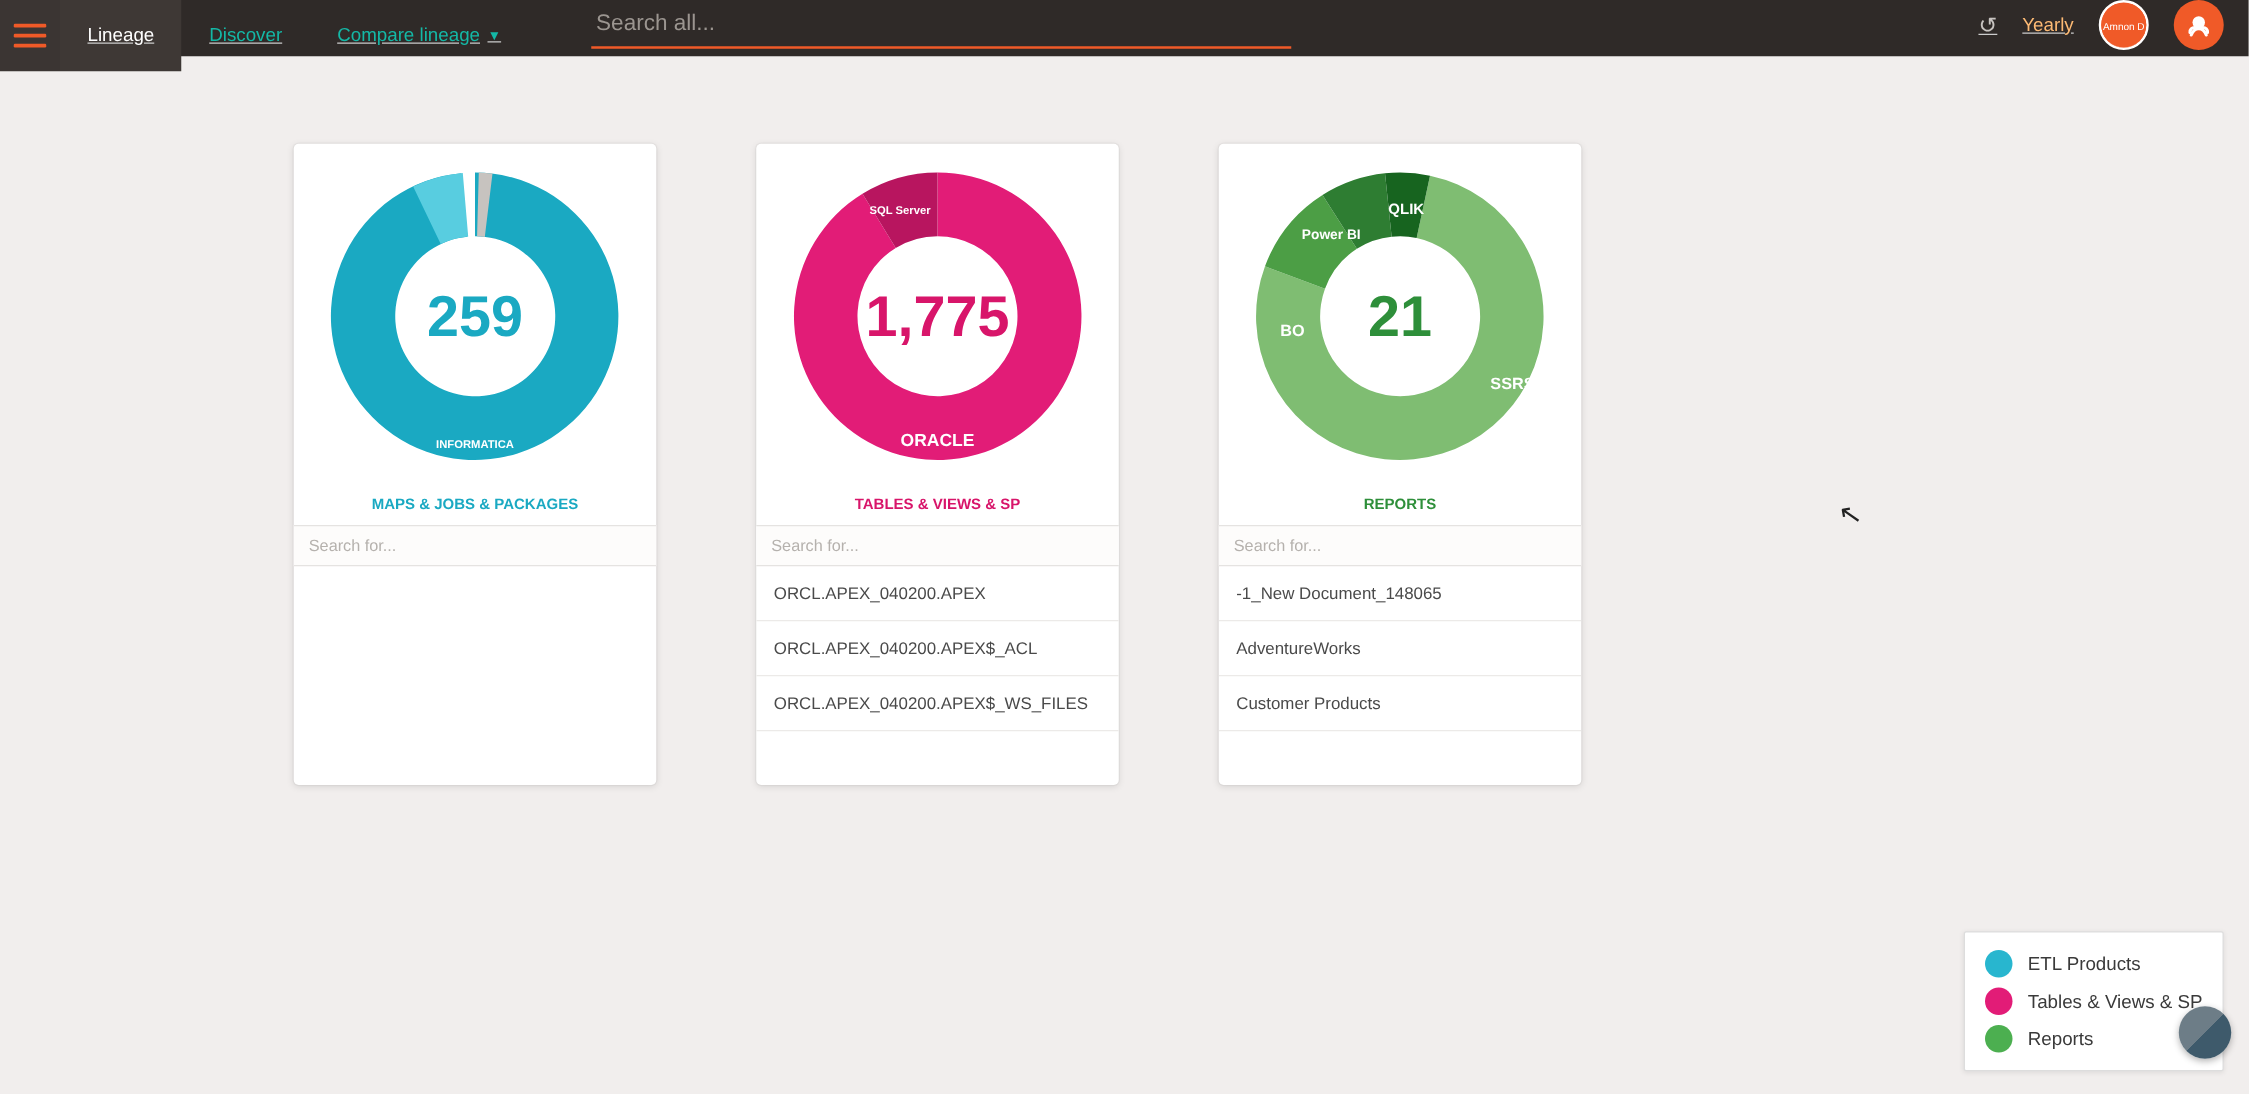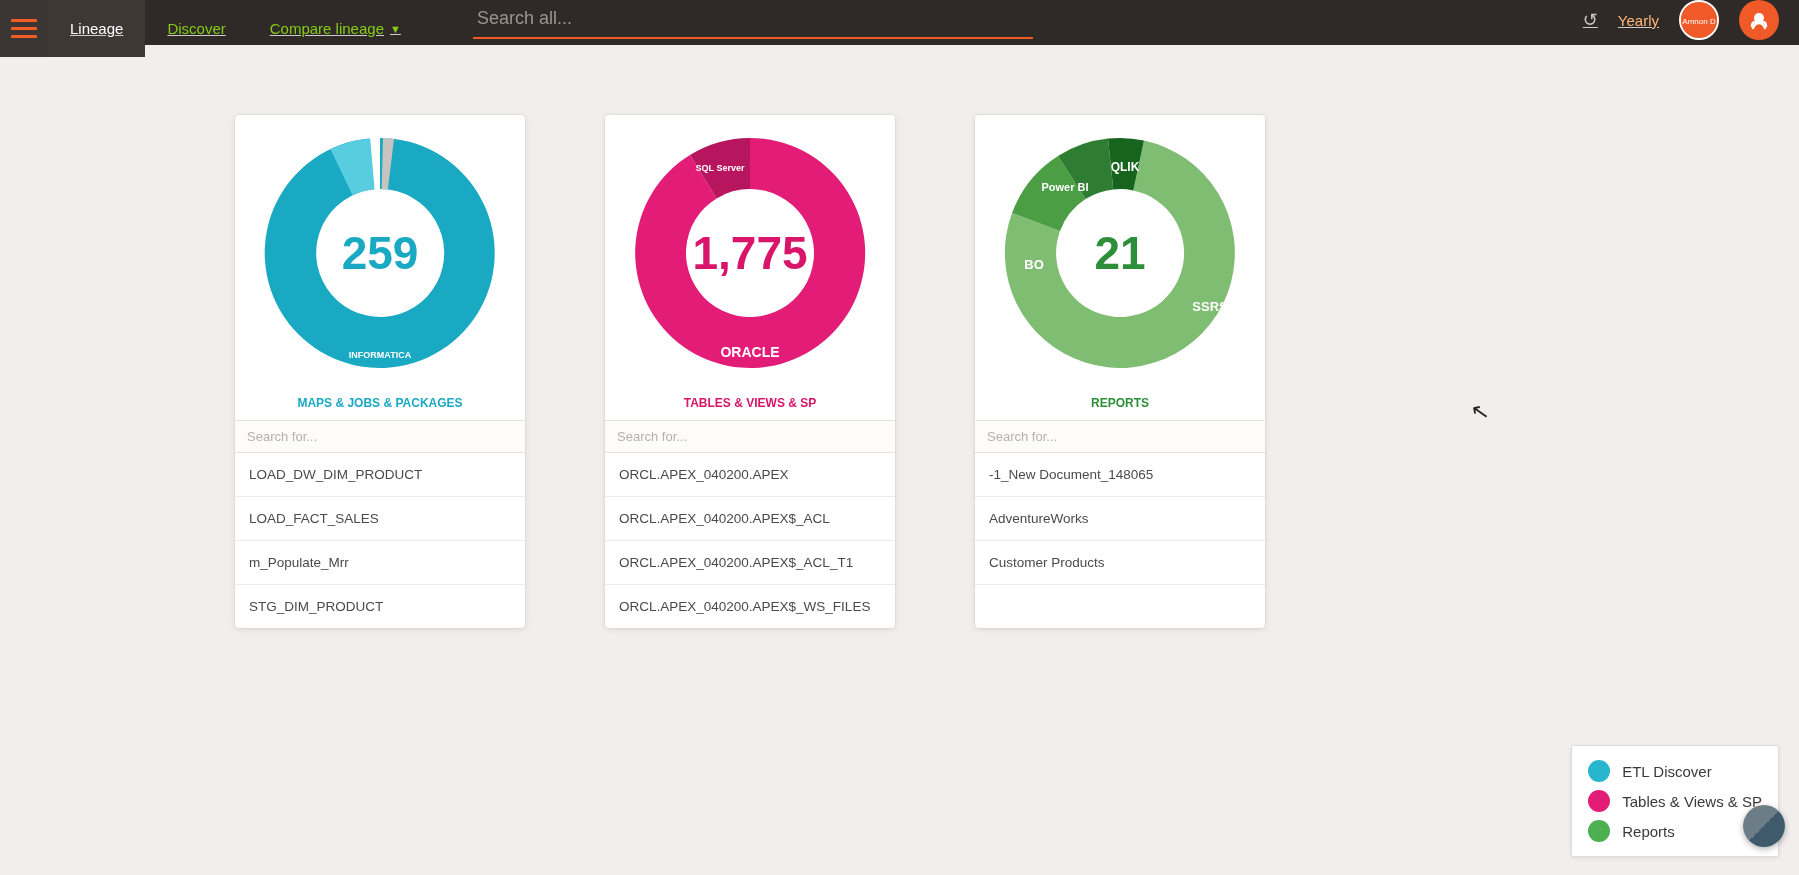--- a/index.html
+++ b/index.html
@@ -18,21 +18,21 @@
   .hamburger {
     width: 48px; height: 57px;
     display: flex; flex-direction: column; justify-content: center; align-items: center;
     gap: 5px; cursor: pointer; background:#3b3533;
   }
   .hamburger span { display:block; width:26px; height:3px; background:#f05a28; border-radius:1px;}
   .nav-item {
     padding: 0 22px;
     height: 57px;
     display: flex; align-items: center;
-    color: #84cc16;
+    color: #14b8a6;
     font-size: 15px;
     cursor: pointer;
   }
   .nav-item.active { background:#3e3835; color:#fff; }
   .nav-item .caret { margin-left:6px; font-size:11px; }
   .search-all {
     flex: 0 0 560px;
     margin-left: 50px;
     position: relative;
   }
@@ -192,49 +192,40 @@
           <path d="M 0 -115 A 115 115 0 1 1 -11 -114.5 L -6 -63.7 A 64 64 0 1 0 0 -64 Z" fill="#1aa9c2"></path>
           <path d="M -11 -114.5 A 115 115 0 0 1 30 -111 L 16.7 -61.8 A 64 64 0 0 0 -6 -63.7 Z" fill="#58cde0" transform="rotate(-20)"></path>
           <path d="M -3 -115 A 115 115 0 0 1 8 -114.7 L 4.5 -63.8 A 64 64 0 0 0 -1.7 -64 Z" fill="#c7c3bf" transform="rotate(3)"></path>
           <text class="donut-label small" x="0" y="105">INFORMATICA</text>
         </g>
       </svg>
       <div class="donut-center">259</div>
     </div>
     <div class="card-title">MAPS &amp; JOBS &amp; PACKAGES</div>
     <input class="card-search" placeholder="Search for..." style="">
-    <div class="list-wrap">
-      <ul class="list">
-        <li>LOAD_DW_DIM_PRODUCT</li>
-        <li>LOAD_FACT_SALES</li>
-        <li>m_Populate_Mrr</li>
-        <li>STG_DIM_PRODUCT</li>
-      </ul>
-    </div>
   </div>
 
   <div class="card c2">
     <div class="donut-wrap">
       <svg width="290" height="275" viewBox="0 0 290 275">
         <g transform="translate(145,138)">
           <path d="M 0 -115 A 115 115 0 1 1 -60 -98 L -33.4 -54.6 A 64 64 0 1 0 0 -64 Z" fill="#e21c77"></path>
           <path d="M -60 -98 A 115 115 0 0 1 0 -115 L 0 -64 A 64 64 0 0 0 -33.4 -54.6 Z" fill="#b8155f"></path>
           <text class="donut-label" x="0" y="104" style="font-size:14px;">ORACLE</text>
           <text class="donut-label small" x="-30" y="-82">SQL Server</text>
         </g>
       </svg>
       <div class="donut-center">1,775</div>
     </div>
     <div class="card-title">TABLES &amp; VIEWS &amp; SP</div>
     <input class="card-search" placeholder="Search for..." style="">
     <div class="list-wrap">
       <ul class="list">
         <li>ORCL.APEX_040200.APEX</li>
         <li>ORCL.APEX_040200.APEX$_ACL</li>
-        <li>ORCL.APEX_040200.APEX$_ACL_T1</li>
         <li>ORCL.APEX_040200.APEX$_WS_FILES</li>
       </ul>
     </div>
   </div>
 
   <div class="card c3">
     <div class="donut-wrap">
       <svg width="290" height="275" viewBox="0 0 290 275">
         <g transform="translate(145,138)">
 
@@ -262,21 +253,21 @@
         <li>Customer Products</li>
       </ul>
     </div>
   </div>
 
 </div>
 
 <div class="legend-box">
   <div class="legend-row">
     <span class="legend-swatch ls-etl"></span>
-    <span>ETL Discover</span>
+    <span>ETL Products</span>
   </div>
   <div class="legend-row">
     <span class="legend-swatch ls-tables"></span>
     <span>Tables &amp; Views &amp; SP</span>
   </div>
   <div class="legend-row">
     <span class="legend-swatch ls-reports"></span>
     <span>Reports</span>
   </div>
 </div>

